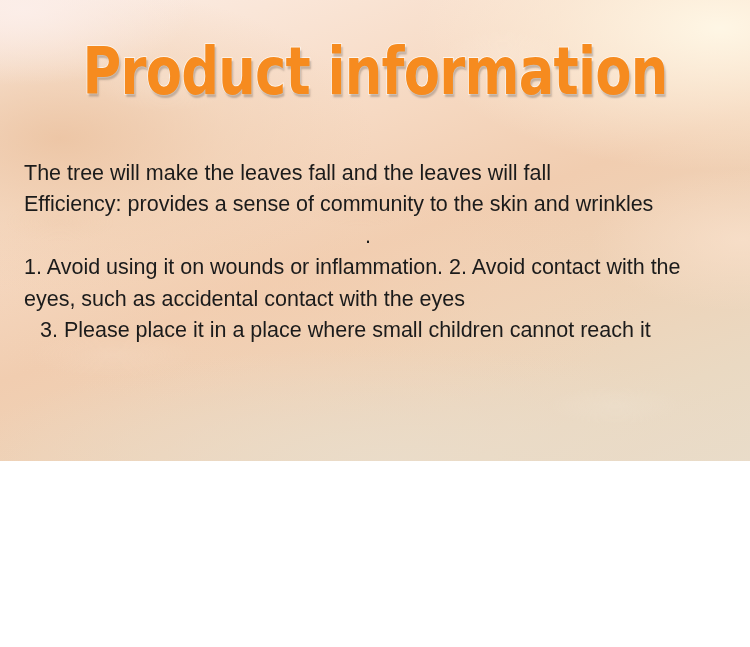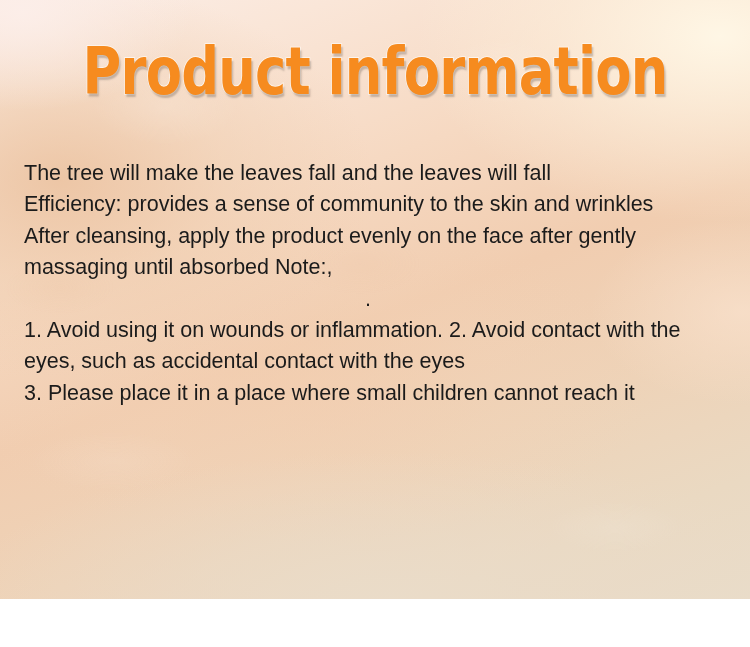--- a/index.html
+++ b/index.html
@@ -8,21 +8,21 @@
     padding: 0;
     background: #ffffff;
   }
   body {
     font-family: "Liberation Sans", sans-serif;
   }
 
   .banner {
     position: relative;
     width: 750px;
-    height: 599px;
+    height: 461px;
     overflow: hidden;
     background-color: #f1d2b6;
   }
 
   
   .bg-layer {
     position: absolute;
     inset: 0;
     pointer-events: none;
   }
@@ -131,21 +131,21 @@
   .para + .para {
     margin-top: 0;
   }
 
   .p-tree       { margin-top: 6px; }
   .p-efficiency { margin-top: 42px; }
   .p-ingredient { margin-top: 41px; }
   .p-apply      { margin-top: 42px; }
   .p-dot        { margin-top: 14px; padding-left: 341px; }
   .p-avoid      { margin-top: 13px; }
-  .p-children   { margin-top: 48px; }
+  .p-children   { margin-top: 48px; margin-left: 16px; }
 
   .nowrap { white-space: nowrap; }
 </style>
 </head>
 <body>
 
 <div class="banner">
 
   <div class="bg-layer bg-base"></div>
   <div class="bg-layer bg-blob-a"></div>
@@ -159,21 +159,20 @@
 
     <div class="title">Product information</div>
 
     <div class="body-text">
 
       <p class="para p-tree">The tree will make the leaves fall and the leaves will fall</p>
 
       <p class="para p-efficiency nowrap">Efficiency: provides a sense of community to the skin and wrinkles</p>
 
 
-      <p class="para p-apply">After cleansing, apply the product evenly on the face after gently massaging until absorbed Note:,</p>
 
       <p class="para p-dot">.</p>
 
       <p class="para p-avoid">1. Avoid using it on wounds or inflammation. 2. Avoid contact with the eyes, such as accidental contact with the eyes</p>
 
       <p class="para p-children">3. Please place it in a place where small children cannot reach it</p>
 
     </div>
   </div>
 </div>

